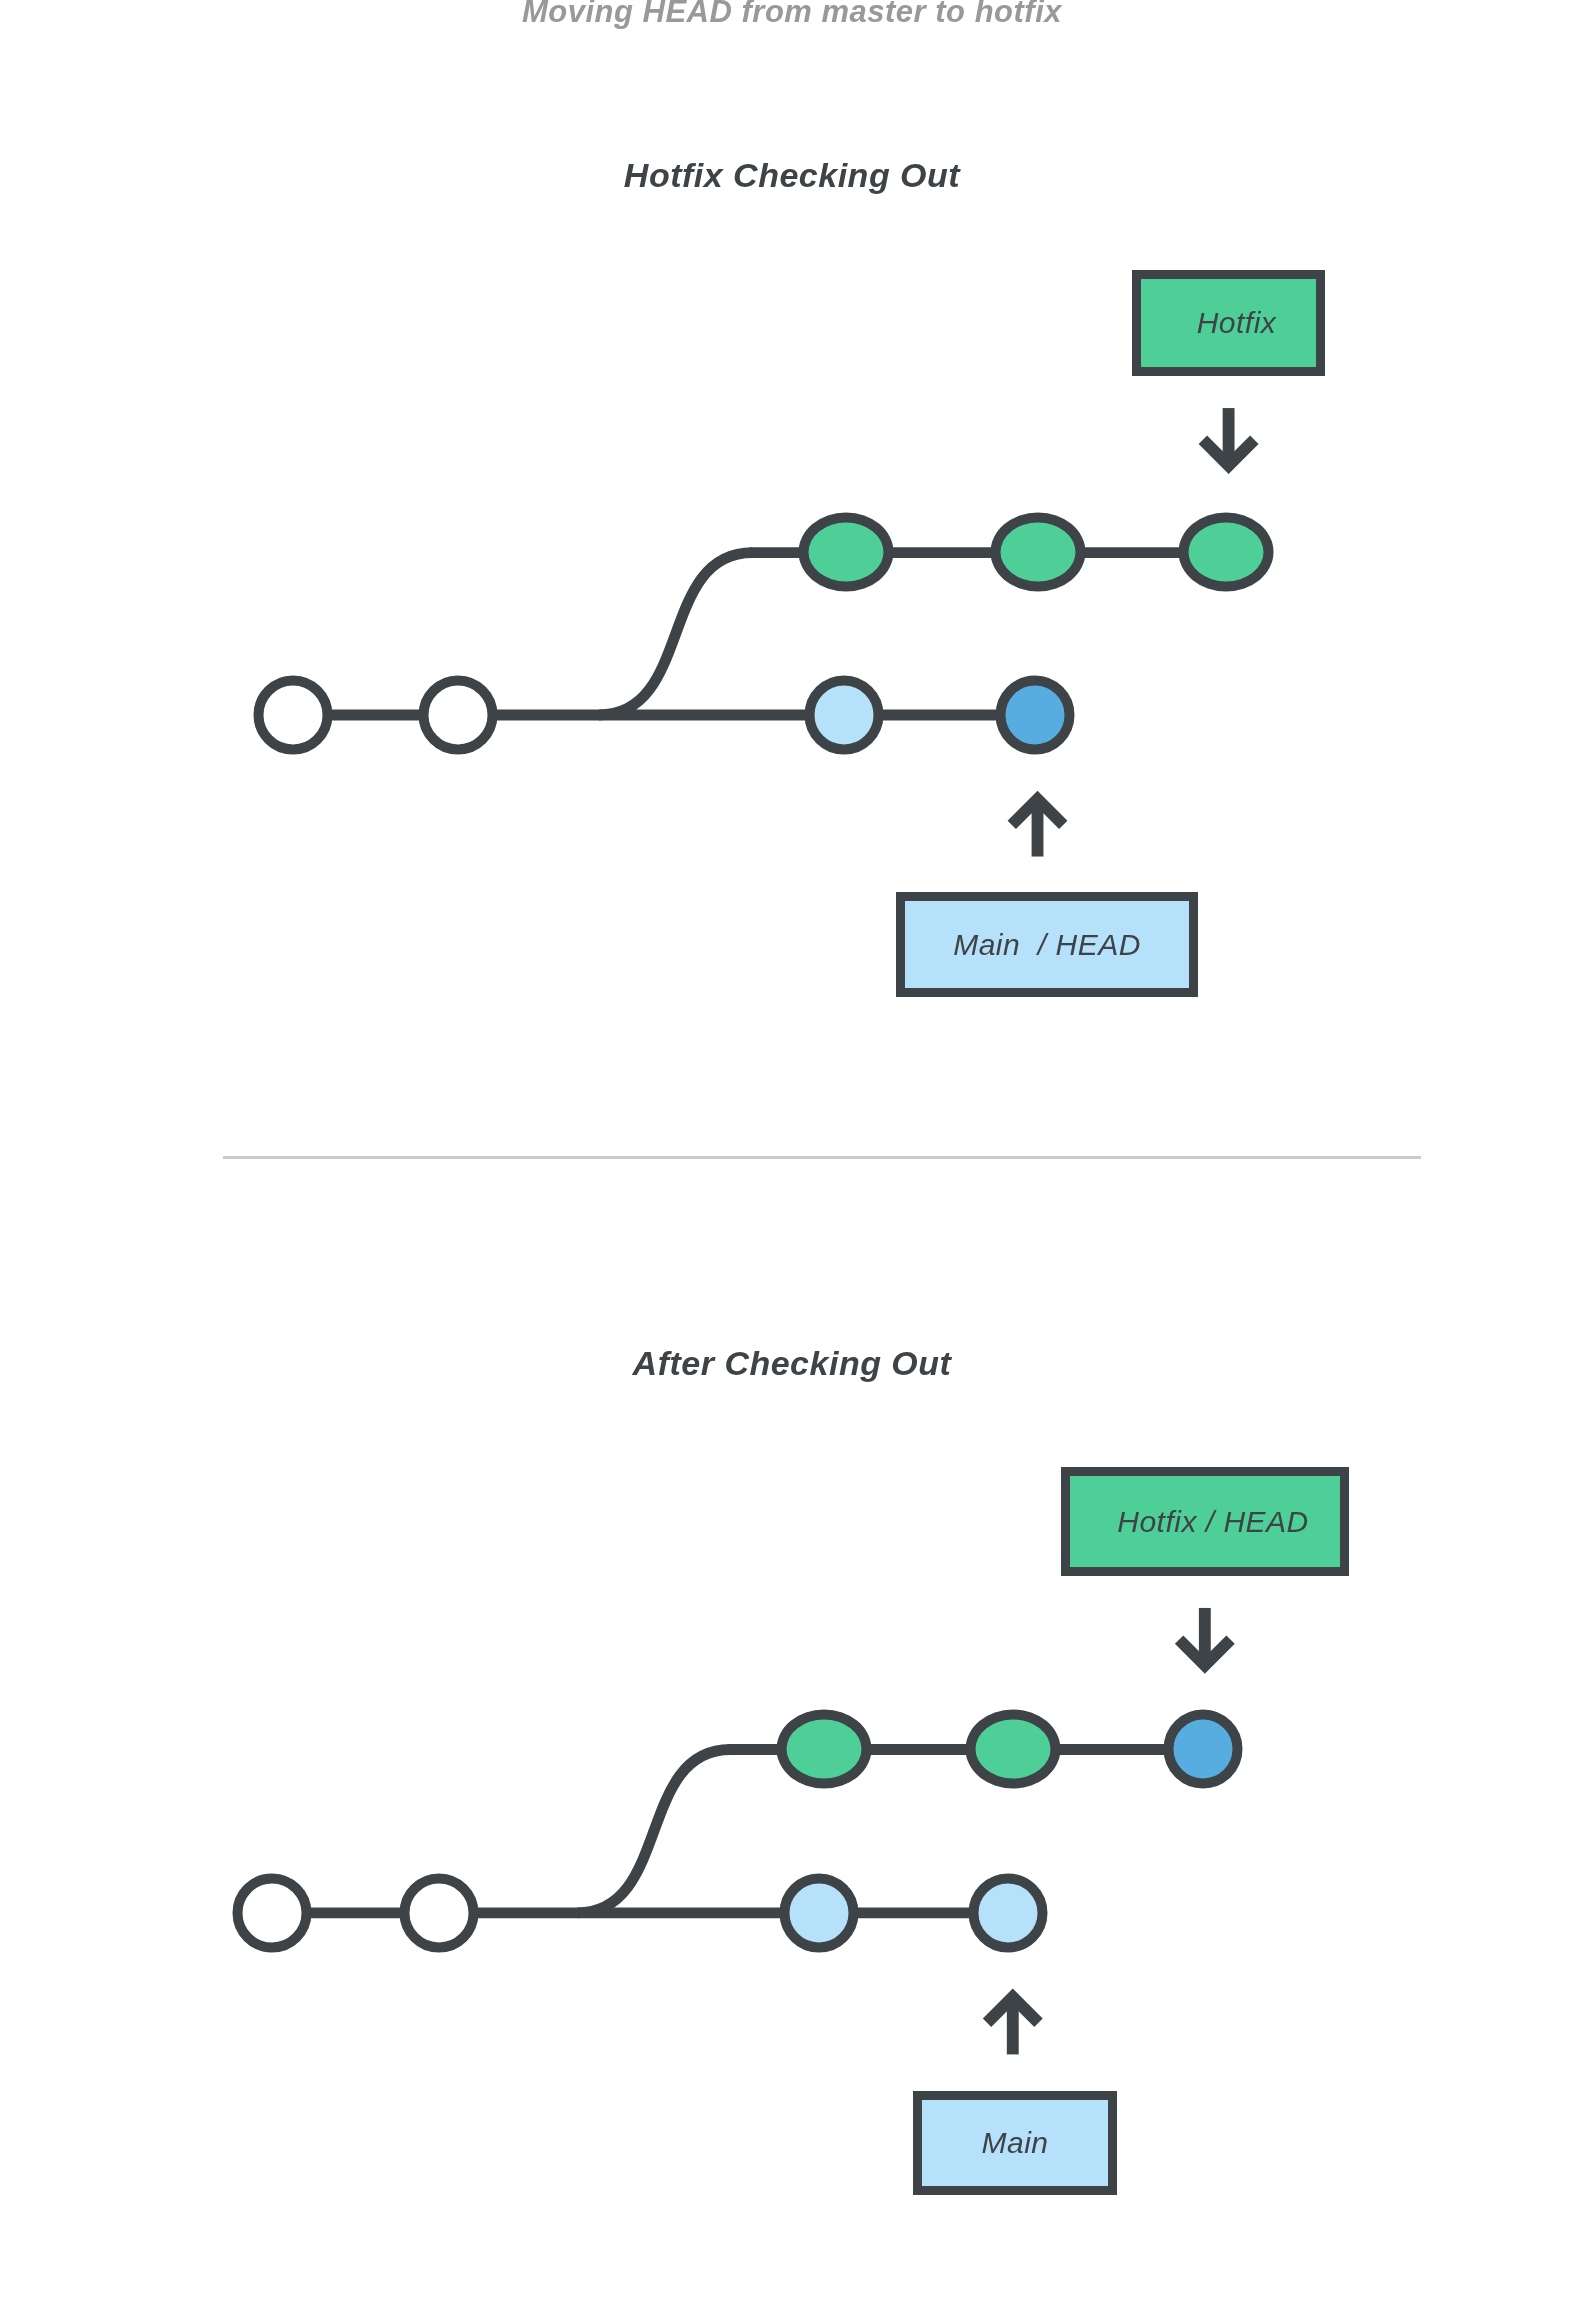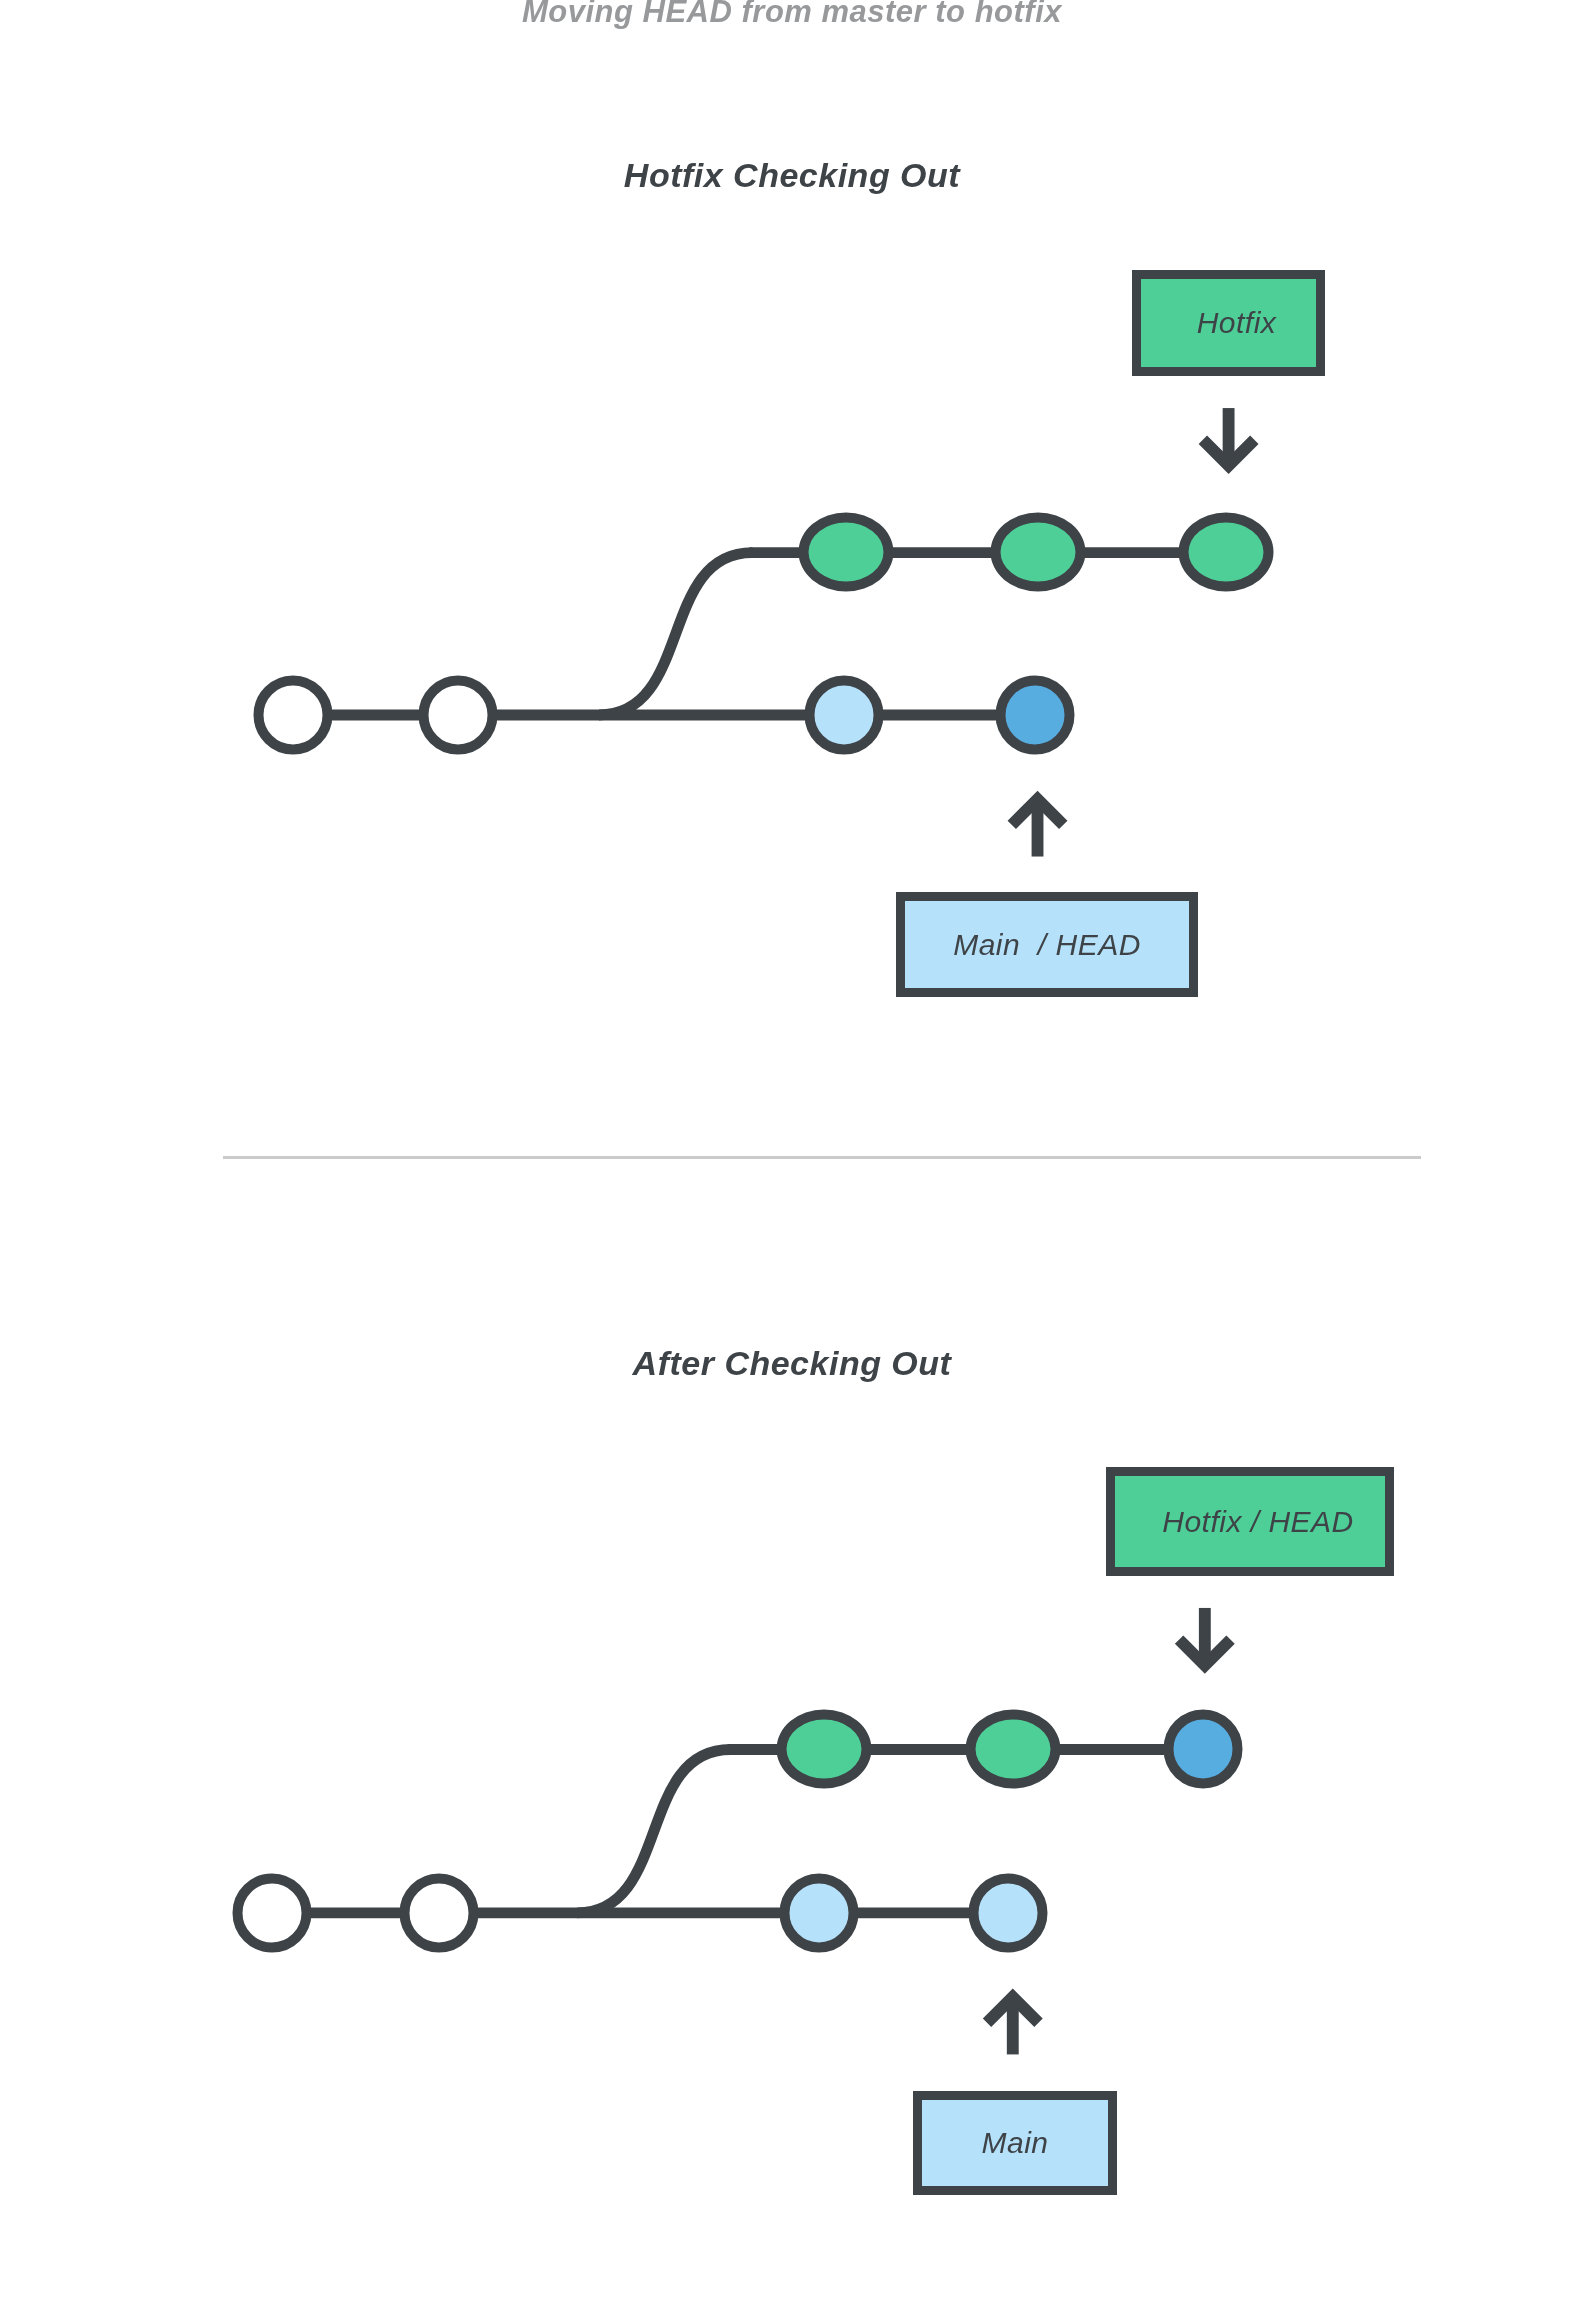--- a/index.html
+++ b/index.html
@@ -130,21 +130,21 @@
   <div class="divider"></div>
 
   <div class="node" style="left:824px; top:1749px;" data-color="green"></div>
   <div class="node" style="left:1013px; top:1749px;" data-color="green"></div>
   <div class="node" style="left:1203px; top:1749px;" data-color="blue"></div>
   <div class="node" style="left:272px; top:1913px;" data-color="white"></div>
   <div class="node" style="left:439px; top:1913px;" data-color="white"></div>
   <div class="node" style="left:819px; top:1913px;" data-color="light-blue"></div>
   <div class="node" style="left:1008px; top:1913px;" data-color="light-blue"></div>
 
-  <div class="label-box" style="left:1106px; top:1467px; width:288px; height:109px;" data-color="green">
+  <div class="label-box" style="left:1061px; top:1467px; width:288px; height:109px;" data-color="green">
     <span>Hotfix / HEAD</span>
   </div>
   <div class="label-box" style="left:913px; top:2091px; width:204px; height:104px;" data-color="light-blue">
     <span>Main</span>
   </div>
 
 </div>
 
 
 </body></html>

